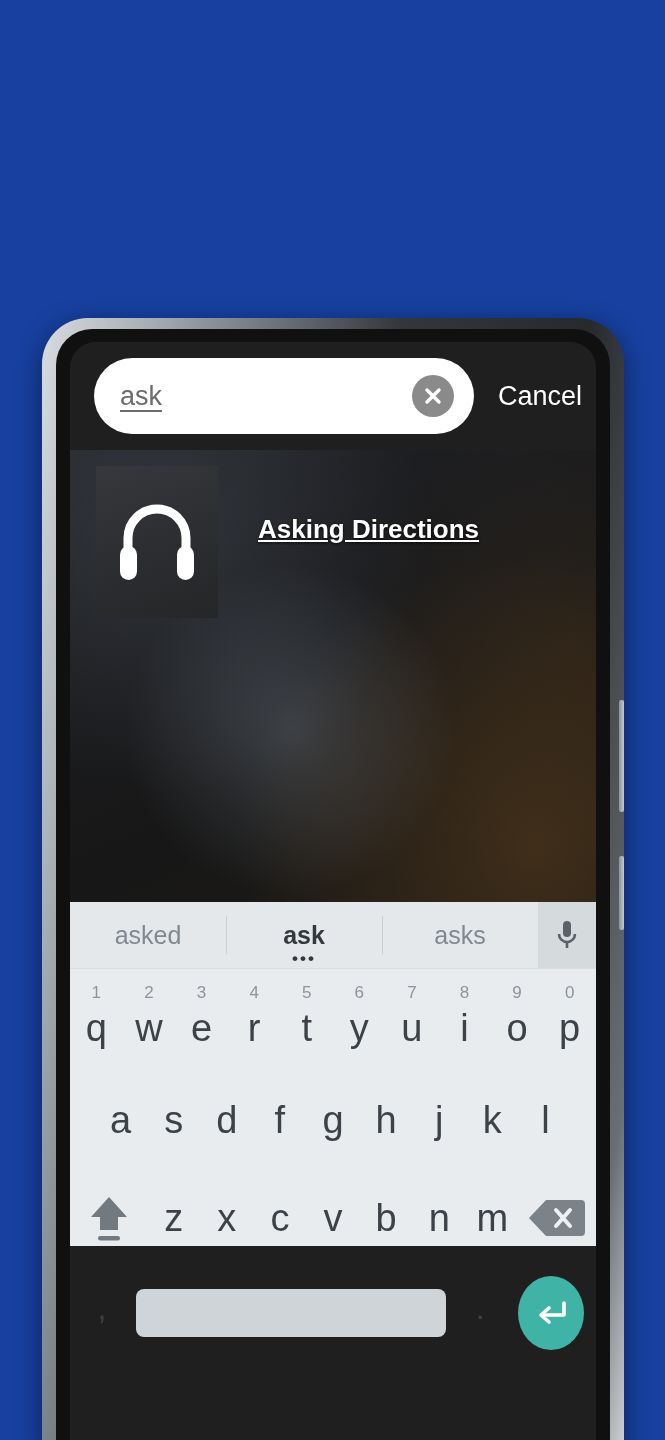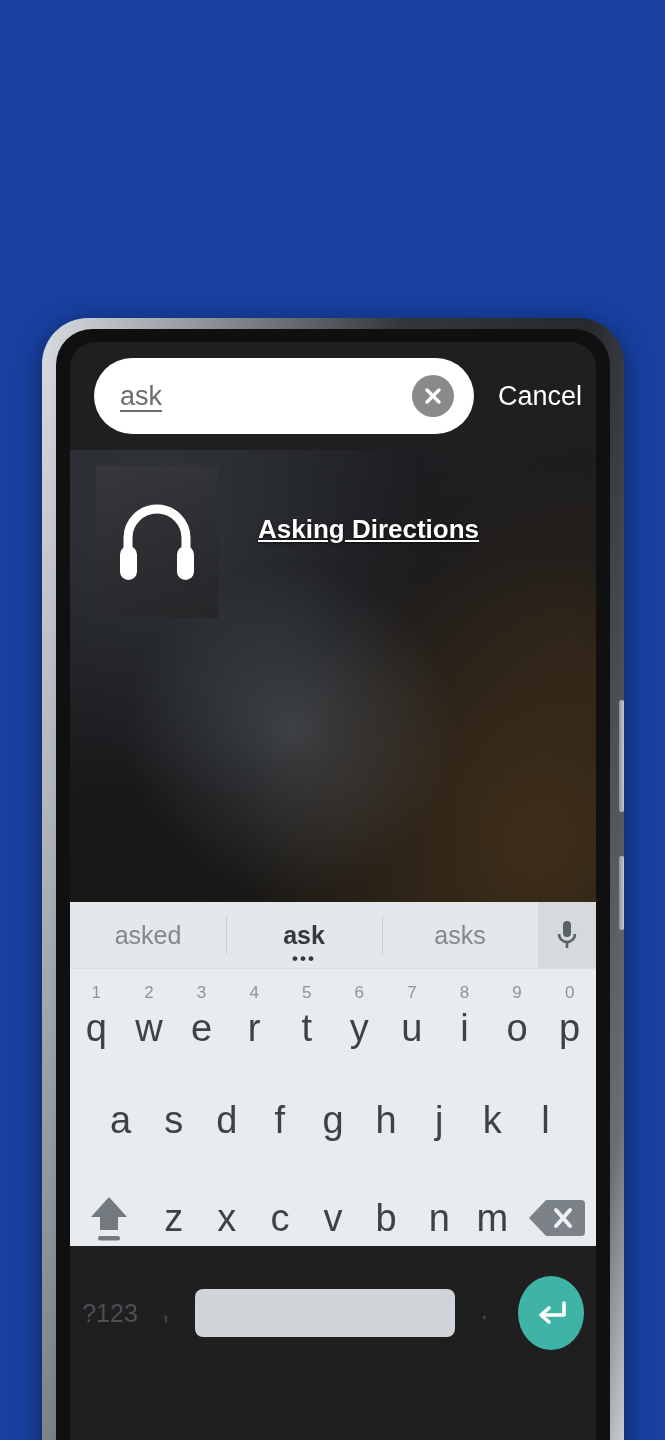--- a/index.html
+++ b/index.html
@@ -513,21 +513,20 @@
                 <span>
                   <svg width="56" height="42" viewBox="0 0 56 42">
                     <path d="M17 3 L52 3 Q56 3 56 7 L56 35 Q56 39 52 39 L17 39 L0 21 Z" fill="#7b8288"></path>
                     <path d="M27 13 L41 29 M41 13 L27 29" stroke="#eef1f3" stroke-width="4" stroke-linecap="round"></path>
                   </svg>
                 </span>
               </div>
             </div>
 
             <div class="kb-row row4">
-              <div class="key-123">?123</div>
               <div class="key-comma">,</div>
               <div class="key-space"></div>
               <div class="key-period">.</div>
               <div class="key-enter">
                 <span>
                   <svg width="36" height="30" viewBox="0 0 36 30">
                     <path d="M31 5 L31 17 L9 17" stroke="#ffffff" stroke-width="3.6" fill="none" stroke-linecap="round" stroke-linejoin="round"></path>
                     <path d="M16 10 L8 17 L16 24" stroke="#ffffff" stroke-width="3.6" fill="none" stroke-linecap="round" stroke-linejoin="round"></path>
                   </svg>
                 </span>

